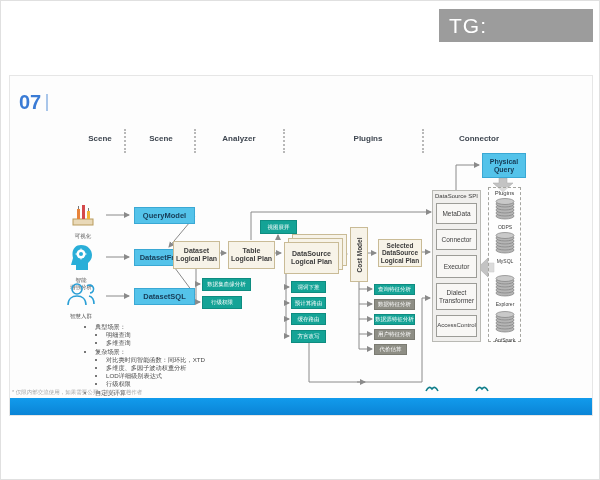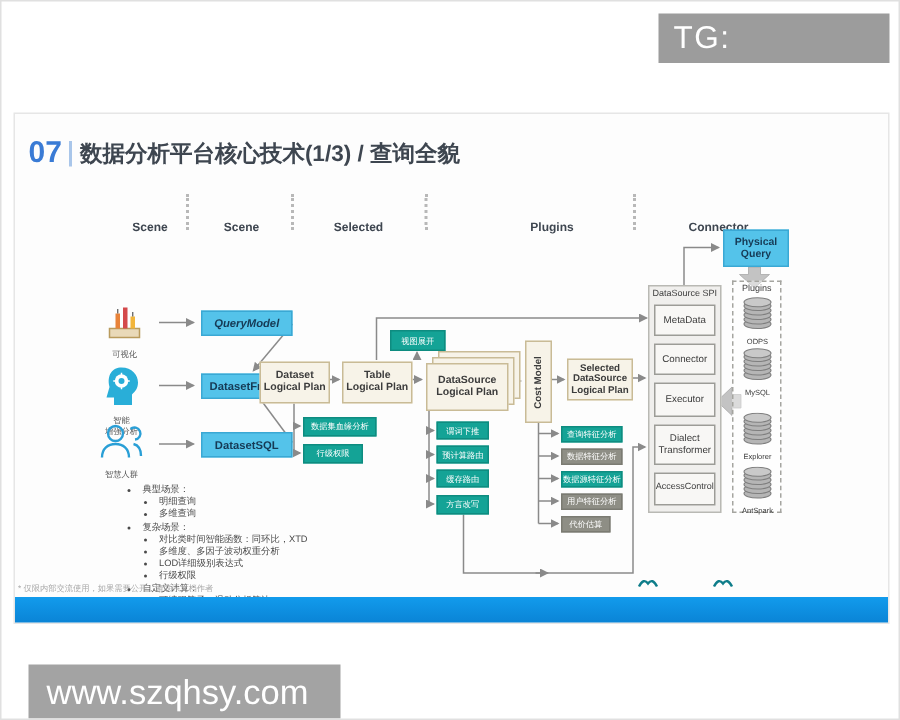--- a/index.html
+++ b/index.html
@@ -18,21 +18,21 @@
   
   .hdr { position:absolute; left:18px; top:90px; display:flex; align-items:center; gap:5px; }
   .hdr-num { font-size:20px; font-weight:bold; color:#3a7bd5; }
   .hdr-div { width:2px; height:17px; background:#a9c6ea; }
   .hdr-title { font-size:15px; font-weight:bold; color:#3e4650; }
   .logo { position:absolute; left:506px; top:88px; display:flex; align-items:center; gap:4px; }
   .logo-txt1 { font-size:11px; font-weight:bold; color:#45b6e6; line-height:11px; }
   .logo-txt2 { font-size:4.5px; color:#9a9a9a; letter-spacing:0.5px; }
 
   
-  .colhdr { position:absolute; top:146px; font-size:8px; font-weight:bold; color:#3e4650; transform:translateX(-50%); }
+  .colhdr { position:absolute; top:133px; font-size:8px; font-weight:bold; color:#3e4650; transform:translateX(-50%); }
   .colsep { position:absolute; top:128px; height:24px; border-left:2px dotted #b8b8b8; }
 
   
   .scene-item { position:absolute; width:40px; text-align:center; }
   .scene-label { font-size:5.5px; color:#555; white-space:pre-line; line-height:6.5px; }
 
   
   .bx { position:absolute; display:flex; align-items:center; justify-content:center; text-align:center; }
   .blue  { background:#54c3ea; border:1px solid #3aa8d4; color:#163a55; font-weight:bold; font-size:7.5px; }
   .cream { background:#f7f3e8; border:1px solid #c9bb96; color:#3c3c3c; font-size:7px; font-weight:bold; line-height:8px; }
@@ -118,26 +118,25 @@
       <path d="M498,177 h8 v5 h6 l-10,9 -10,-9 h6 z" fill="#c3c3c3" stroke="#a5a5a5" stroke-width="0.5"></path>
     </g>
     <g>
       <path d="M493,262 v9 h-6 v5 l-10,-9.5 10,-9.5 v5 z" fill="#c3c3c3" stroke="#a5a5a5" stroke-width="0.5"></path>
     </g>
   </svg>
 
   <div class="hdr">
     <span class="hdr-num">07</span>
     <span class="hdr-div"></span>
-    <span class="hdr-title">数据分析平台核心技术(1/3) / 查询全貌</span>
   </div>
 
   <div class="colhdr" style="left:99px">Scene</div>
   <div class="colhdr" style="left:160px">Scene</div>
-  <div class="colhdr" style="left:238px">Selected</div>
+  <div class="colhdr" style="left:238px">Analyzer</div>
   <div class="colhdr" style="left:367px">Plugins</div>
   <div class="colhdr" style="left:478px">Connector</div>
   <div class="colsep" style="left:123px"></div>
   <div class="colsep" style="left:193px"></div>
   <div class="colsep" style="left:282px"></div>
   <div class="colsep" style="left:421px"></div>
 
   <div class="scene-item" style="left:62px; top:202px;">
     <svg width="28" height="26" viewBox="0 0 28 26">
       <rect x="4" y="16" width="20" height="6" fill="#e9d9b8" stroke="#b99b5d" stroke-width="1"></rect>
@@ -169,21 +168,21 @@
       <g stroke="#2a9fd6" stroke-width="1.6" fill="none">
         <circle cx="12" cy="8" r="5"></circle>
         <path d="M3,24 c0,-6 4,-9 9,-9 c5,0 9,3 9,9"></path>
         <path d="M22,5 a4,4 0 1 1 3,7"></path>
         <path d="M24,15 c4,1 5,4 5,8"></path>
       </g>
     </svg>
     <div class="scene-label">智慧人群</div>
   </div>
 
-  <div class="bx blue" style="left:133px; top:206px; width:61px; height:17px;font-style:italic;">QueryModel</div>
+  <div class="bx blue" style="left:133px; top:206px; width:61px; height:17px;">QueryModel</div>
   <div class="bx blue" style="left:133px; top:248px; width:61px; height:17px;">DatasetFrame</div>
   <div class="bx blue" style="left:133px; top:287px; width:61px; height:17px;">DatasetSQL</div>
 
   <div class="bx cream" style="left:172px; top:240px; width:47px; height:28px; white-space:pre-line;">Dataset
 Logical Plan</div>
   <div class="bx cream" style="left:227px; top:240px; width:47px; height:28px; white-space:pre-line;">Table
 Logical Plan</div>
 
   <div class="bx teal" style="left:259px; top:219px; width:37px; height:14px;">视图展开</div>
 
@@ -306,14 +305,13 @@
   <div class="footnote">* 仅限内部交流使用，如果需要公开，请联系文档作者</div>
 
   <svg class="bird" style="left:424px; top:383px;" viewBox="0 0 14 8">
     <path d="M1,7 Q4,1 7,5 Q10,1 13,7" stroke="#0e7d8a" stroke-width="1.6" fill="none"></path>
   </svg>
   <svg class="bird" style="left:474px; top:383px;" viewBox="0 0 14 8">
     <path d="M1,7 Q4,1 7,5 Q10,1 13,7" stroke="#0e7d8a" stroke-width="1.6" fill="none"></path>
   </svg>
   <div class="blue-bar"></div>
 
-  <div class="site-banner">www.szqhsy.com</div>
 </div>
 
 </body></html>

